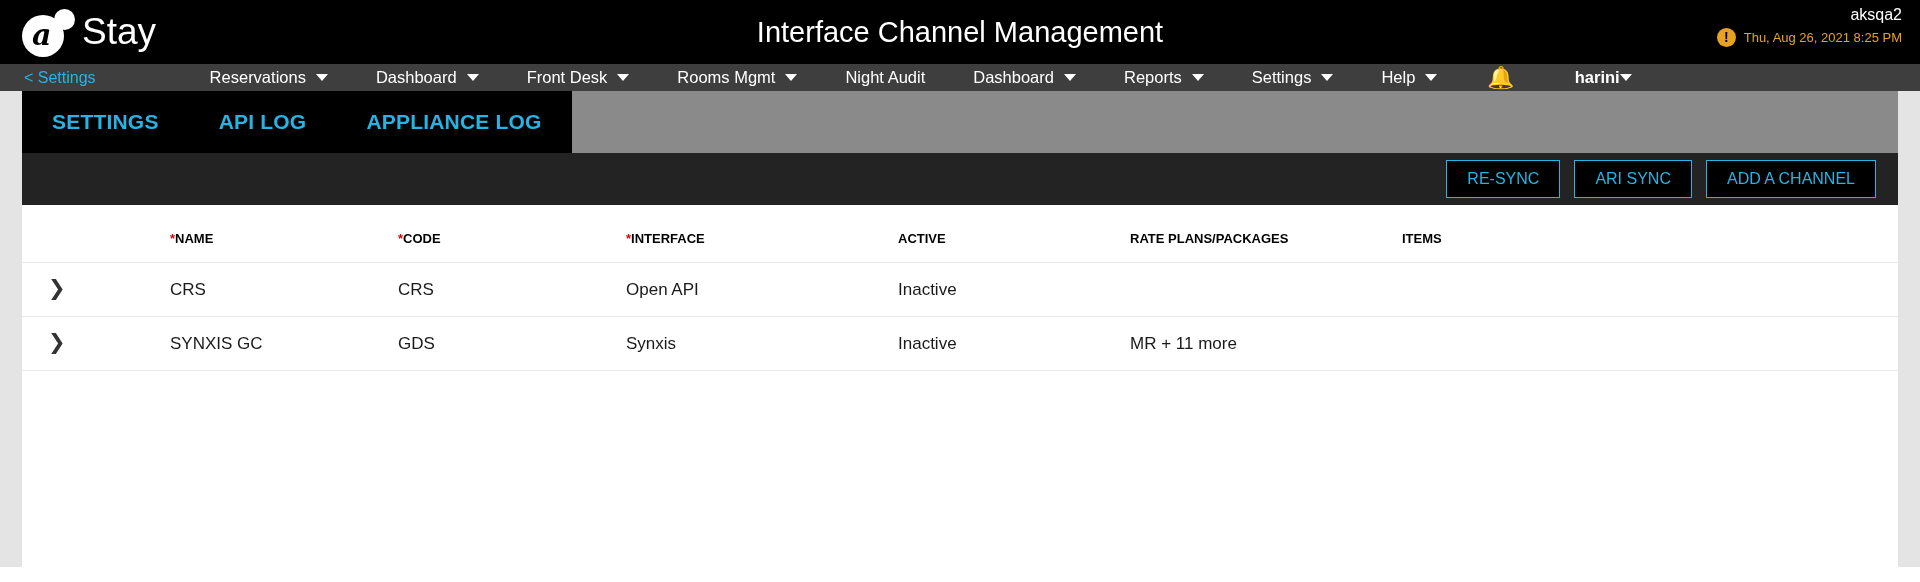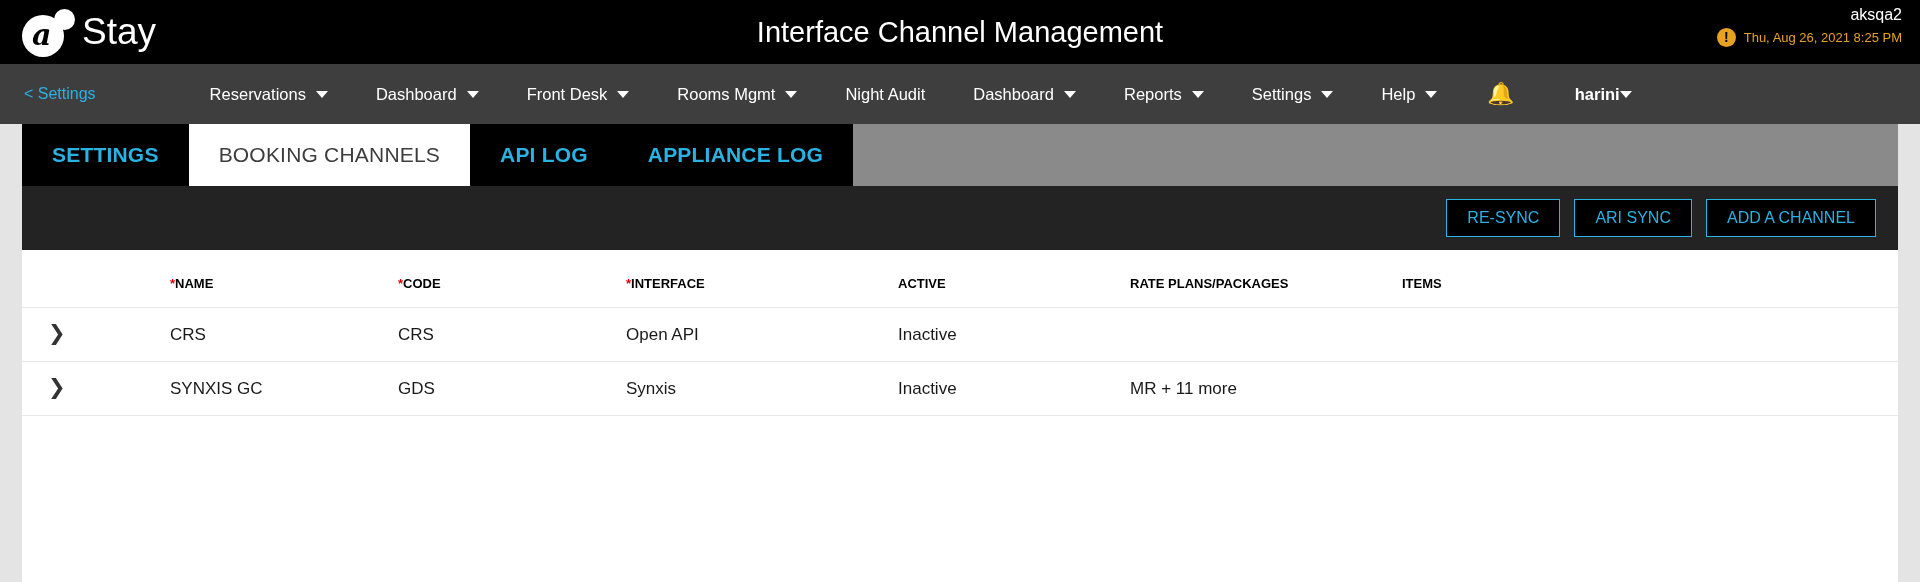--- a/index.html
+++ b/index.html
@@ -97,21 +97,21 @@
     text-align:center;
     display:inline-block;
   }
   .datetime-text{
     color:#e8a222;
     font-size:13px;
   }
 
   
   .navbar{
-    height:60px;
+    height:27px;
     background:#3e3e3e;
     display:flex;
     align-items:center;
     position:relative;
   }
   .nav-back{
     color:#27b3e4;
     font-size:16px;
     margin-left:24px;
     white-space:nowrap;
@@ -186,21 +186,21 @@
     white-space:nowrap;
     letter-spacing:.2px;
   }
   .tab.active{
     background:#ffffff;
     color:#3d3d3d;
     font-weight:normal;
   }
 
   .actionbar{
-    height:64px;
+    height:52px;
     background:#232323;
     display:flex;
     align-items:center;
     justify-content:flex-end;
     padding-right:22px;
     gap:14px;
   }
   .act-btn{
     background:#000000;
     border:1px solid #27b3e4;
@@ -317,23 +317,20 @@
     </div>
   </div>
 </div>
 
 <div class="page">
   <div class="panel">
 
     <div class="tabstrip">
       <div class="tab">
         <span>SETTINGS</span>
-      </div>
-      <div class="tab active">
-        <span>BOOKING CHANNELS</span>
       </div>
       <div class="tab">
         <span>API LOG</span>
       </div>
       <div class="tab">
         <span>APPLIANCE LOG</span>
       </div>
     </div>
 
     <div class="actionbar">

